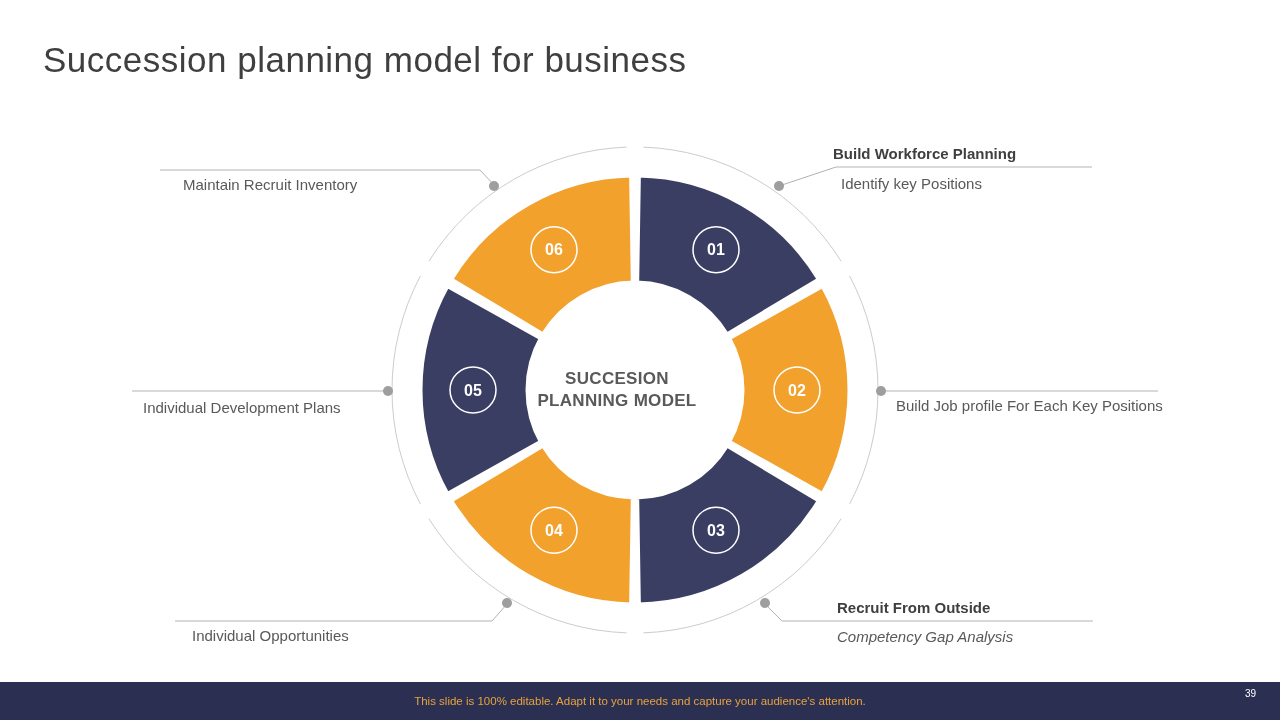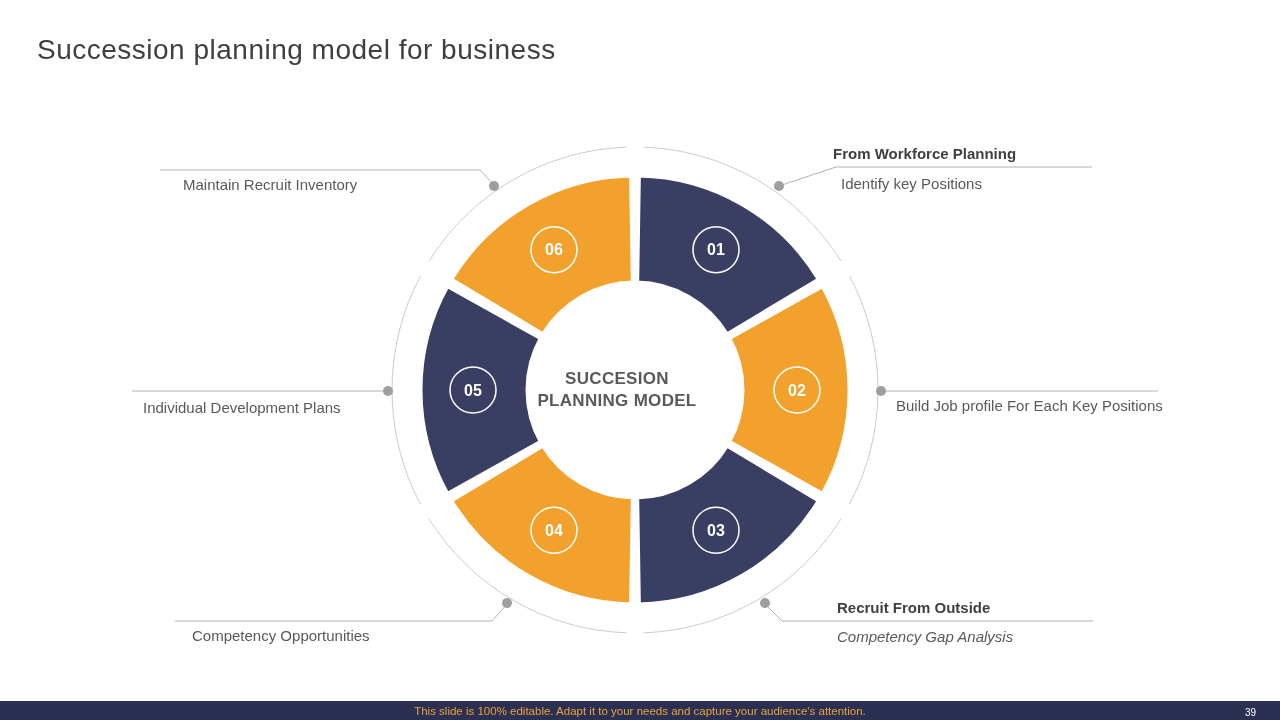--- a/index.html
+++ b/index.html
@@ -1,41 +1,41 @@
 <!DOCTYPE html>
 <html><head>
 <meta charset="utf-8">
 <style>
   html,body{margin:0;padding:0;background:#fff;}
   .slide{
     position:relative;width:1280px;height:720px;background:#ffffff;
     overflow:hidden;font-family:"Liberation Sans", sans-serif;
   }
   .slide-title{
-    position:absolute;left:27px;top:24px;margin:10px;
-    font-size:28px;font-weight:400;color:#3f3f3f;letter-spacing:0.5px;
+    position:absolute;left:27px;top:24px;margin:16px;
+    font-size:35px;font-weight:400;color:#3f3f3f;letter-spacing:0.5px;
   }
   #diagram-svg{position:absolute;left:0;top:0;pointer-events:none;}
   .lbl{position:absolute;font-size:15px;color:#595959;white-space:nowrap;}
   .lbl-title{font-weight:bold;color:#3f3f3f;}
   .lbl-06{left:183px;top:176px;}
   .lbl-01-title{left:833px;top:145px;}
   .lbl-01-text{left:833px;top:175px;margin-left:8px;}
   .lbl-05{left:143px;top:399px;}
   .lbl-02{left:896px;top:397px;}
   .lbl-04{left:192px;top:627px;}
   .lbl-03-title{left:837px;top:599px;}
   .lbl-03-text{left:837px;top:628px;font-style:italic;}
   .center-label{
     position:absolute;left:529px;top:368px;width:176px;
     text-align:center;font-size:17px;font-weight:bold;color:#595959;
     line-height:22px;letter-spacing:0.3px;
   }
   .footer{
-    position:absolute;left:0;right:0;bottom:0;height:19px;
+    position:absolute;left:0;right:0;bottom:0;height:38px;
     background:#2b3053;display:flex;align-items:center;justify-content:center;
   }
   .footer-note{color:#e9a23b;font-size:11.5px;}
   .page-num{position:absolute;right:24px;top:6px;color:#ffffff;font-size:10px;}
 </style>
 </head>
 <body>
 
 <div class="slide">
 
@@ -75,28 +75,28 @@
       <path d="M 447.1389720473749 494.5621067910504 A 215 215 0 0 1 447.138972047375 285.4378932089495 L 541.5063721352052 337.9621142946865 A 107 107 0 0 0 541.5063721352052 442.03788570531344 Z" fill="#3a3e63" stroke="#ffffff" stroke-width="5" stroke-linejoin="round"></path>
       <circle cx="473" cy="390.00000000000006" r="23" fill="none" stroke="#ffffff" stroke-width="1.5"></circle>
       <text x="473" y="395.50000000000006" text-anchor="middle" font-size="16" font-weight="bold" fill="#ffffff">05</text>
       <path d="M 450.5160452694163 279.5886308074936 A 215 215 0 0 1 631.6229267779587 175.02652401644298 L 633.3193170476353 283.01320032446233 A 107 107 0 0 0 543.18705508757 335.0510860297759 Z" fill="#f2a12d" stroke="#ffffff" stroke-width="5" stroke-linejoin="round"></path>
       <circle cx="553.9999999999999" cy="249.703884586921" r="23" fill="none" stroke="#ffffff" stroke-width="1.5"></circle>
       <text x="553.9999999999999" y="255.203884586921" text-anchor="middle" font-size="16" font-weight="bold" fill="#ffffff">06</text>
     </svg>
 
   <div class="lbl lbl-06">Maintain Recruit Inventory</div>
 
-  <div class="lbl lbl-title lbl-01-title">From Workforce Planning</div>
+  <div class="lbl lbl-title lbl-01-title">Build Workforce Planning</div>
   <div class="lbl lbl-01-text">Identify key Positions</div>
 
   <div class="lbl lbl-05">Individual Development Plans</div>
 
   <div class="lbl lbl-02">Build Job profile For Each Key Positions</div>
 
-  <div class="lbl lbl-04">Competency Opportunities</div>
+  <div class="lbl lbl-04">Individual Opportunities</div>
 
   <div class="lbl lbl-title lbl-03-title">Recruit From Outside</div>
   <div class="lbl lbl-03-text">Competency Gap Analysis</div>
 
   <div class="center-label">SUCCESION PLANNING MODEL</div>
 
   <div class="footer">
     <span class="footer-note">This slide is 100% editable. Adapt it to your needs and capture your audience's attention.</span>
     <span class="page-num">39</span>
   </div>

